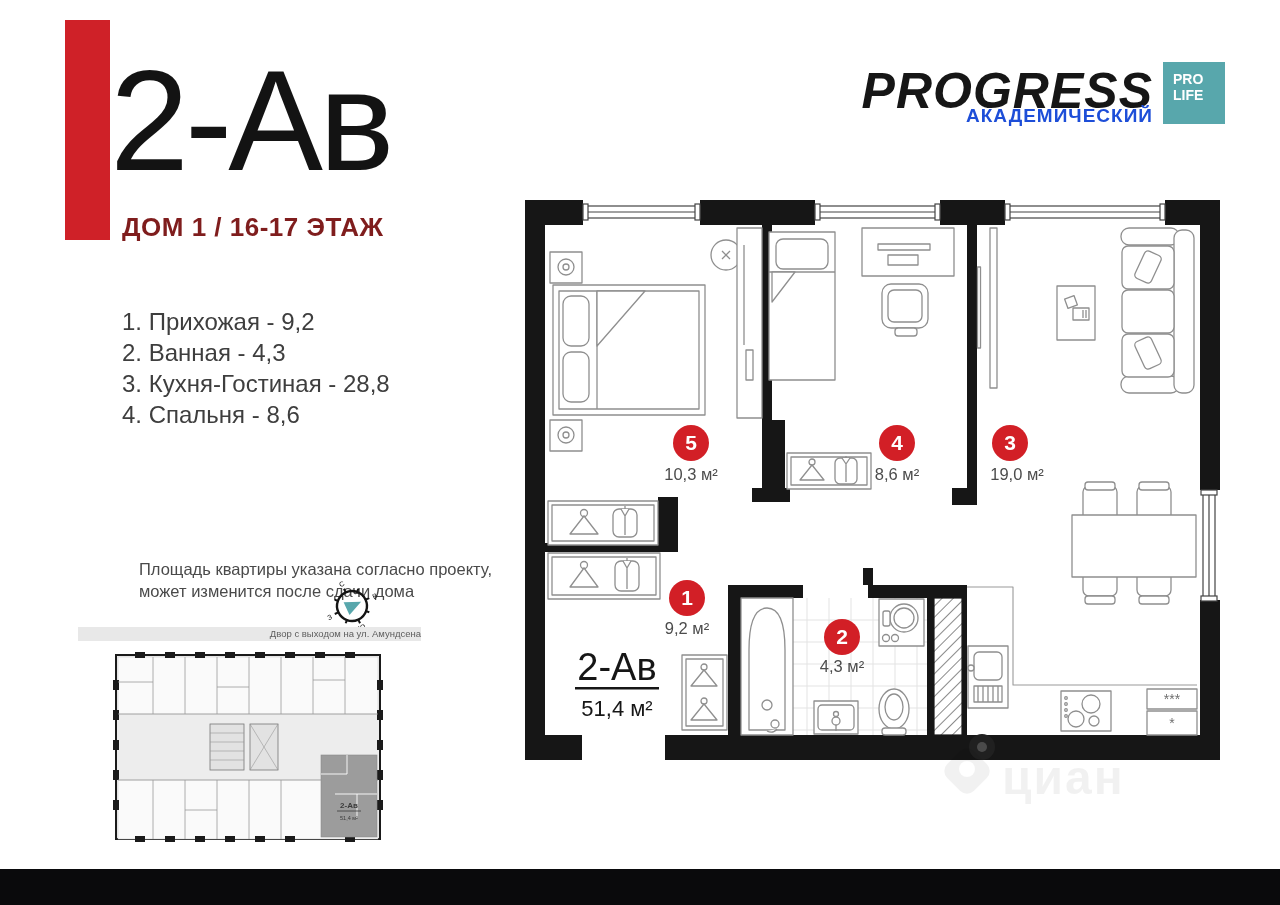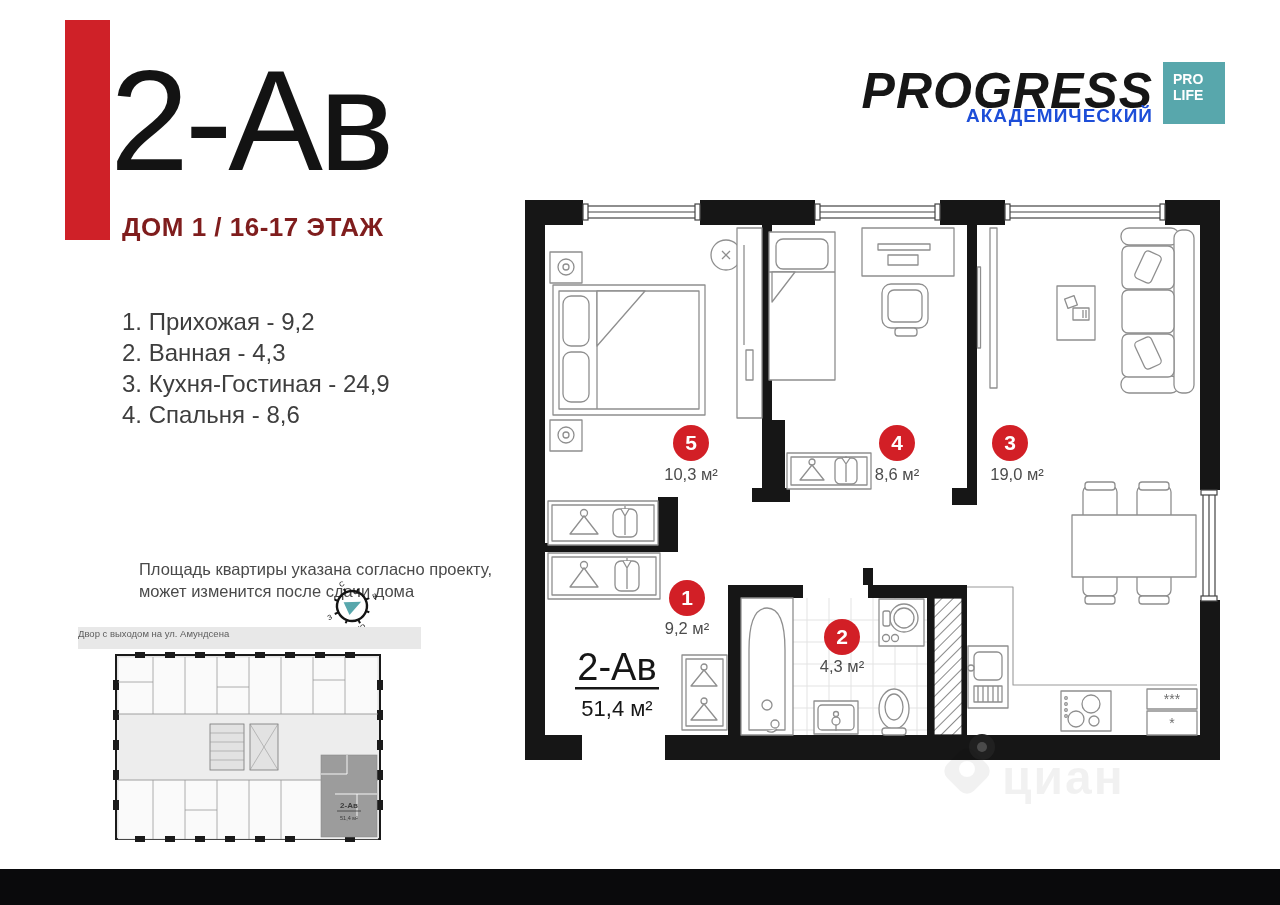--- a/index.html
+++ b/index.html
@@ -6,22 +6,22 @@
   #canvas{position:relative;width:1280px;height:905px;background:#ffffff;overflow:hidden;
           font-family:"Liberation Sans",sans-serif;color:#161616;}
   .abs{position:absolute;}
   
   #red-bar{left:65px;top:20px;width:45px;height:220px;background:#cf2128;}
   #apt-title{left:110px;top:50px;font-size:142px;font-weight:500;letter-spacing:-4px;line-height:1;color:#131313;}
   #apt-sub{left:122px;top:212px;font-size:26px;font-weight:600;letter-spacing:.5px;color:#7f1d1d;}
   #room-list{left:102px;top:306px;font-size:24px;line-height:31px;color:#3e3e3e;font-weight:400;margin-left:20px;}
   #total-area{left:90px;top:514px;width:324px;text-align:center;font-size:28px;font-weight:700;color:#0c0c0c;}
   #disclaimer{left:111px;top:558px;font-size:16.5px;line-height:22px;color:#4a4a4a;margin-left:28px;}
-  #courtyard-bar{left:78px;top:627px;width:343px;height:22px;background:#e8e8e8;
-                 font-size:9.5px;line-height:14px;color:#5d5d5d;text-align:left;}
+  #courtyard-bar{left:78px;top:627px;width:343px;height:14px;background:#e8e8e8;
+                 font-size:9.5px;line-height:14px;color:#5d5d5d;text-align:right;}
   
   #brand-name{top:62px;right:127px;font-size:50px;font-weight:600;letter-spacing:1px;color:#161616;font-style:italic;}
   #brand-sub{top:105px;right:127px;font-size:19px;font-weight:700;letter-spacing:1px;color:#1d4ed8;}
   #brand-badge{left:1163px;top:62px;width:62px;height:62px;background:#58a7ac;color:#fff;
                font-size:14px;font-weight:700;line-height:16px;box-sizing:border-box;padding:9px 0 0 10px;}
   #bottom-bar{left:0;top:869px;width:1280px;height:36px;background:#0a0a0c;}
   #watermark{left:930px;top:742px;}
   svg text{font-family:"Liberation Sans",sans-serif;}
 </style>
 </head>
@@ -29,21 +29,21 @@
 
 <div id="canvas">
 
   <div class="abs" id="red-bar"></div>
   <div class="abs" id="apt-title">2-Ав</div>
   <div class="abs" id="apt-sub">ДОМ 1 / 16-17 ЭТАЖ</div>
 
   <div class="abs" id="room-list">
     <div>1. Прихожая - 9,2</div>
     <div>2. Ванная - 4,3</div>
-    <div>3. Кухня-Гостиная - 24,9</div>
+    <div>3. Кухня-Гостиная - 28,8</div>
     <div>4. Спальня - 8,6</div>
   </div>
 
   <div class="abs" id="disclaimer">
     <div>Площадь квартиры указана согласно проекту,</div>
     <div>может изменится после сдачи дома</div>
   </div>
 
   <svg class="abs" style="left:326px;top:580px" width="52" height="52" viewBox="0 0 52 52">
     <g transform="rotate(-25 26 26)">

